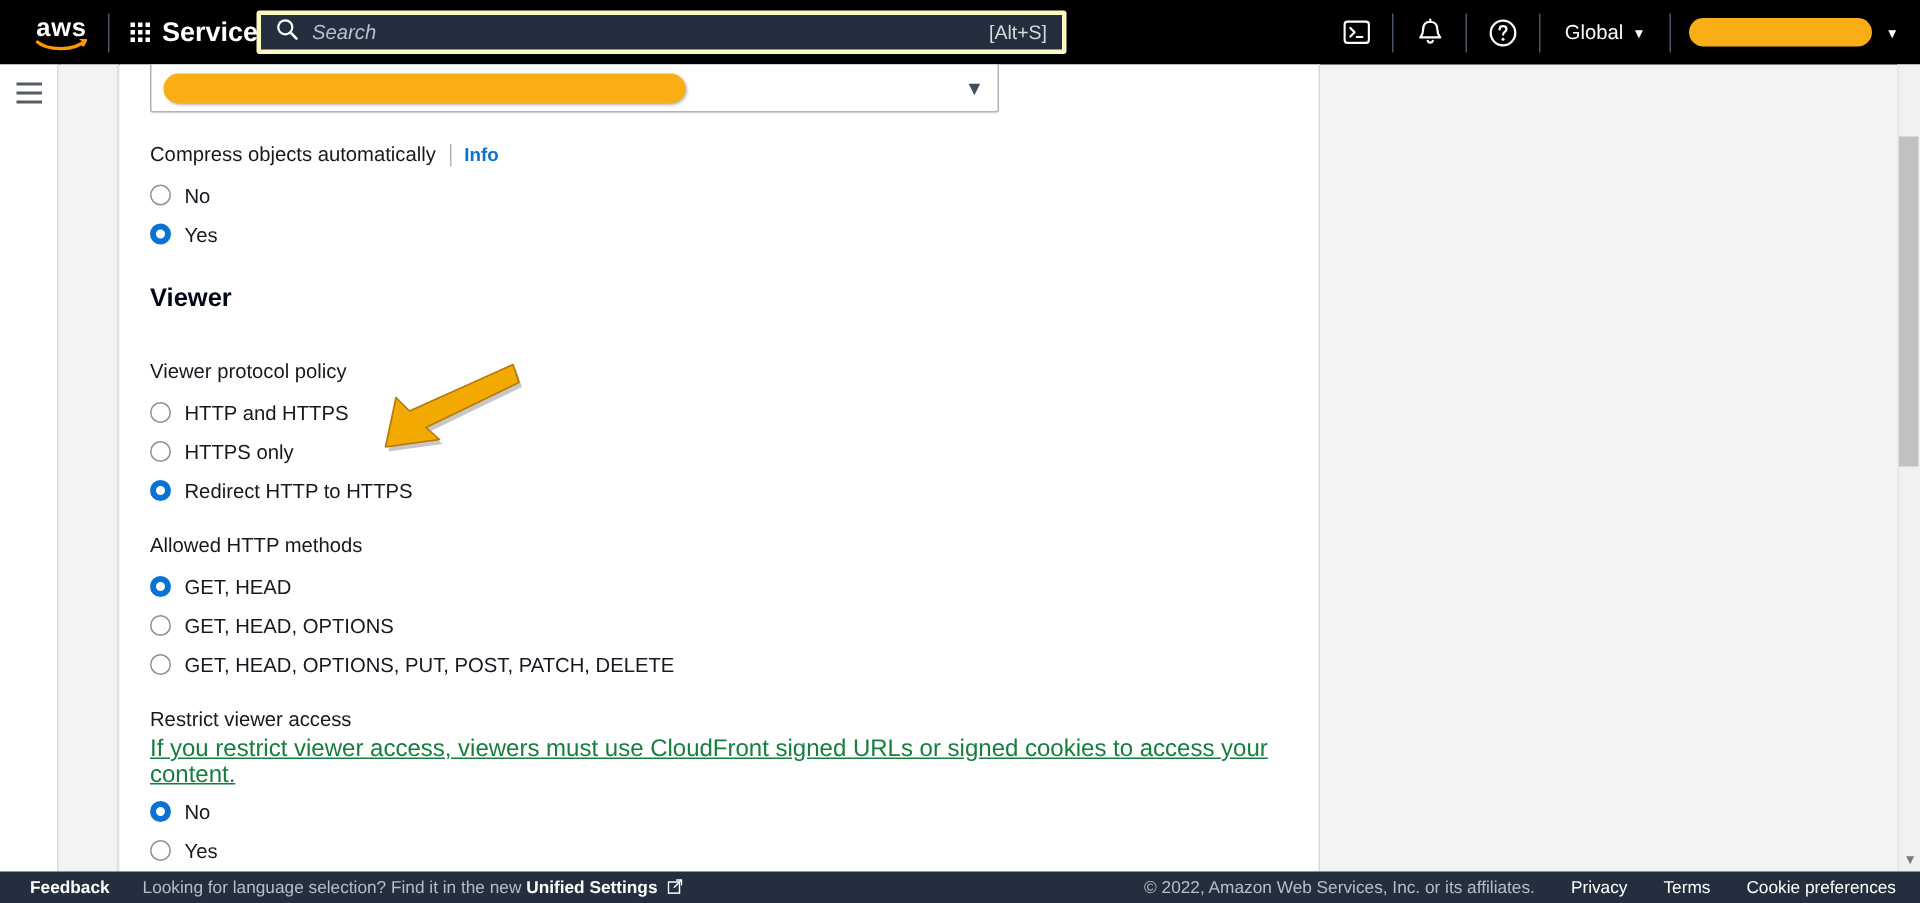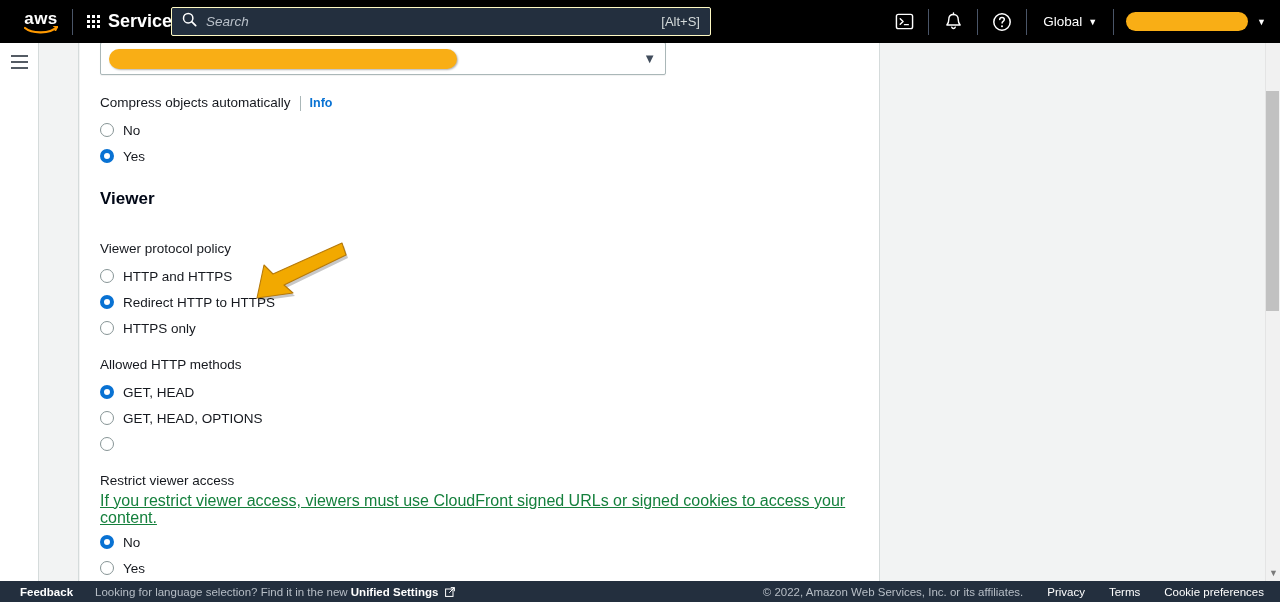--- a/index.html
+++ b/index.html
@@ -39,21 +39,21 @@
   .dots-grid {
     display: grid; grid-template-columns: repeat(3, 3px);
     grid-template-rows: repeat(3, 3px); gap: 2px;
   }
   .dots-grid i { background: #ffffff; width: 3px; height: 3px; display: block; }
   .services-label { font-size: 18px; font-weight: bold; }
 
   .searchbar {
     position: absolute; left: 171px; top: 7px;
     width: 540px; height: 29px;
-    border: 1px solid #fef9c3; border-radius: 2px;
+    border: 3px solid #fef9c3; border-radius: 2px;
     background: #232f3e;
     display: flex; align-items: center; padding: 0 10px;
   }
   .search-icon { flex: 0 0 auto; margin-right: 9px; }
   .search-placeholder {
     flex: 1 1 auto; font-size: 13.5px; font-style: italic; color: #b9c0c9;
   }
   .search-hint { font-size: 13px; color: #d5dbdb; }
 
   .nav-right {
@@ -314,41 +314,42 @@
     <span class="section-title">Viewer</span>
   </div>
 
   <div class="field" style="top:196px;">
     <span class="field-label">Viewer protocol policy</span>
     <div class="radio-row" style="margin-top:5px;">
       <span class="radio"></span>
       <span class="radio-label">HTTP and HTTPS</span>
     </div>
     <div class="radio-row">
+      <span class="radio"></span>
+      <span class="radio-label">HTTPS only</span>
+    </div>
+    <div class="radio-row">
       <span class="radio on"></span>
       <span class="radio-label">Redirect HTTP to HTTPS</span>
-    </div>
-    <div class="radio-row">
-      <span class="radio"></span>
-      <span class="radio-label">HTTPS only</span>
     </div>
   </div>
 
   <div class="field" style="top:312px;">
     <span class="field-label">Allowed HTTP methods</span>
     <div class="radio-row" style="margin-top:5px;">
       <span class="radio on"></span>
       <span class="radio-label">GET, HEAD</span>
     </div>
     <div class="radio-row">
       <span class="radio"></span>
       <span class="radio-label">GET, HEAD, OPTIONS</span>
     </div>
     <div class="radio-row">
       <span class="radio"></span>
+      <span class="radio-label">GET, HEAD, OPTIONS, PUT, POST, PATCH, DELETE</span>
     </div>
   </div>
 
   <div class="field" style="top:428px;">
     <span class="field-label">Restrict viewer access</span>
     <div class="field-desc">If you restrict viewer access, viewers must use CloudFront signed URLs or signed cookies to access your content.</div>
     <div class="radio-row" style="margin-top:3px;">
       <span class="radio on"></span>
       <span class="radio-label">No</span>
     </div>

